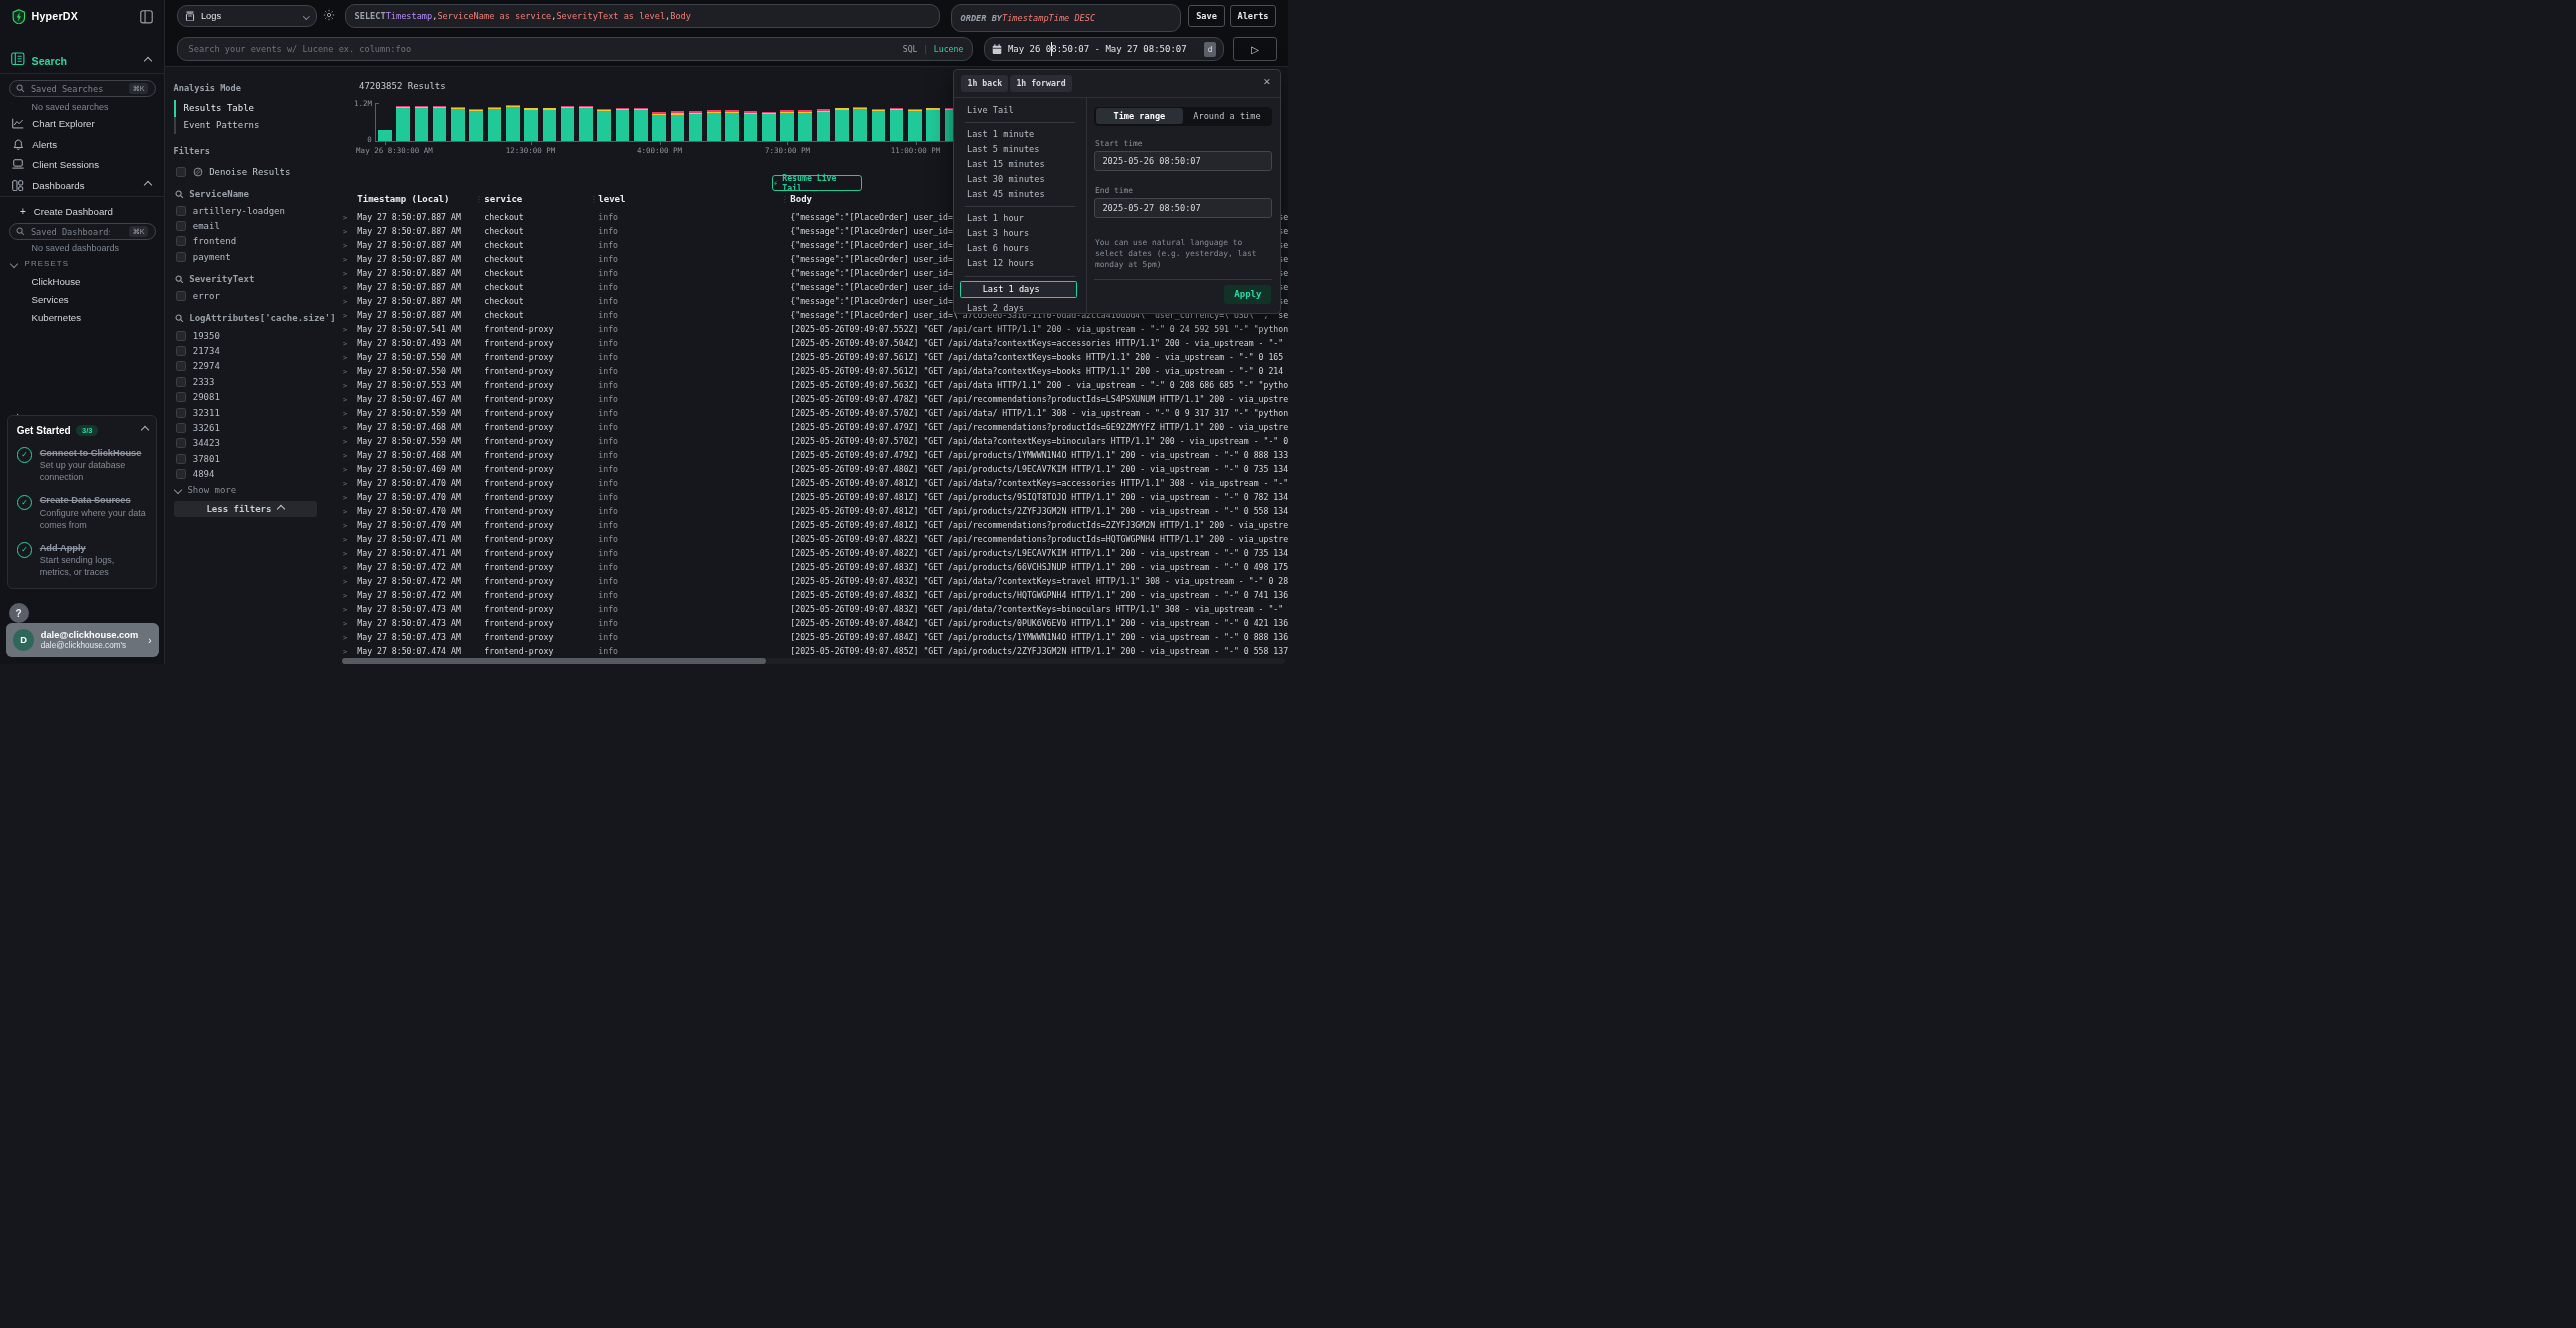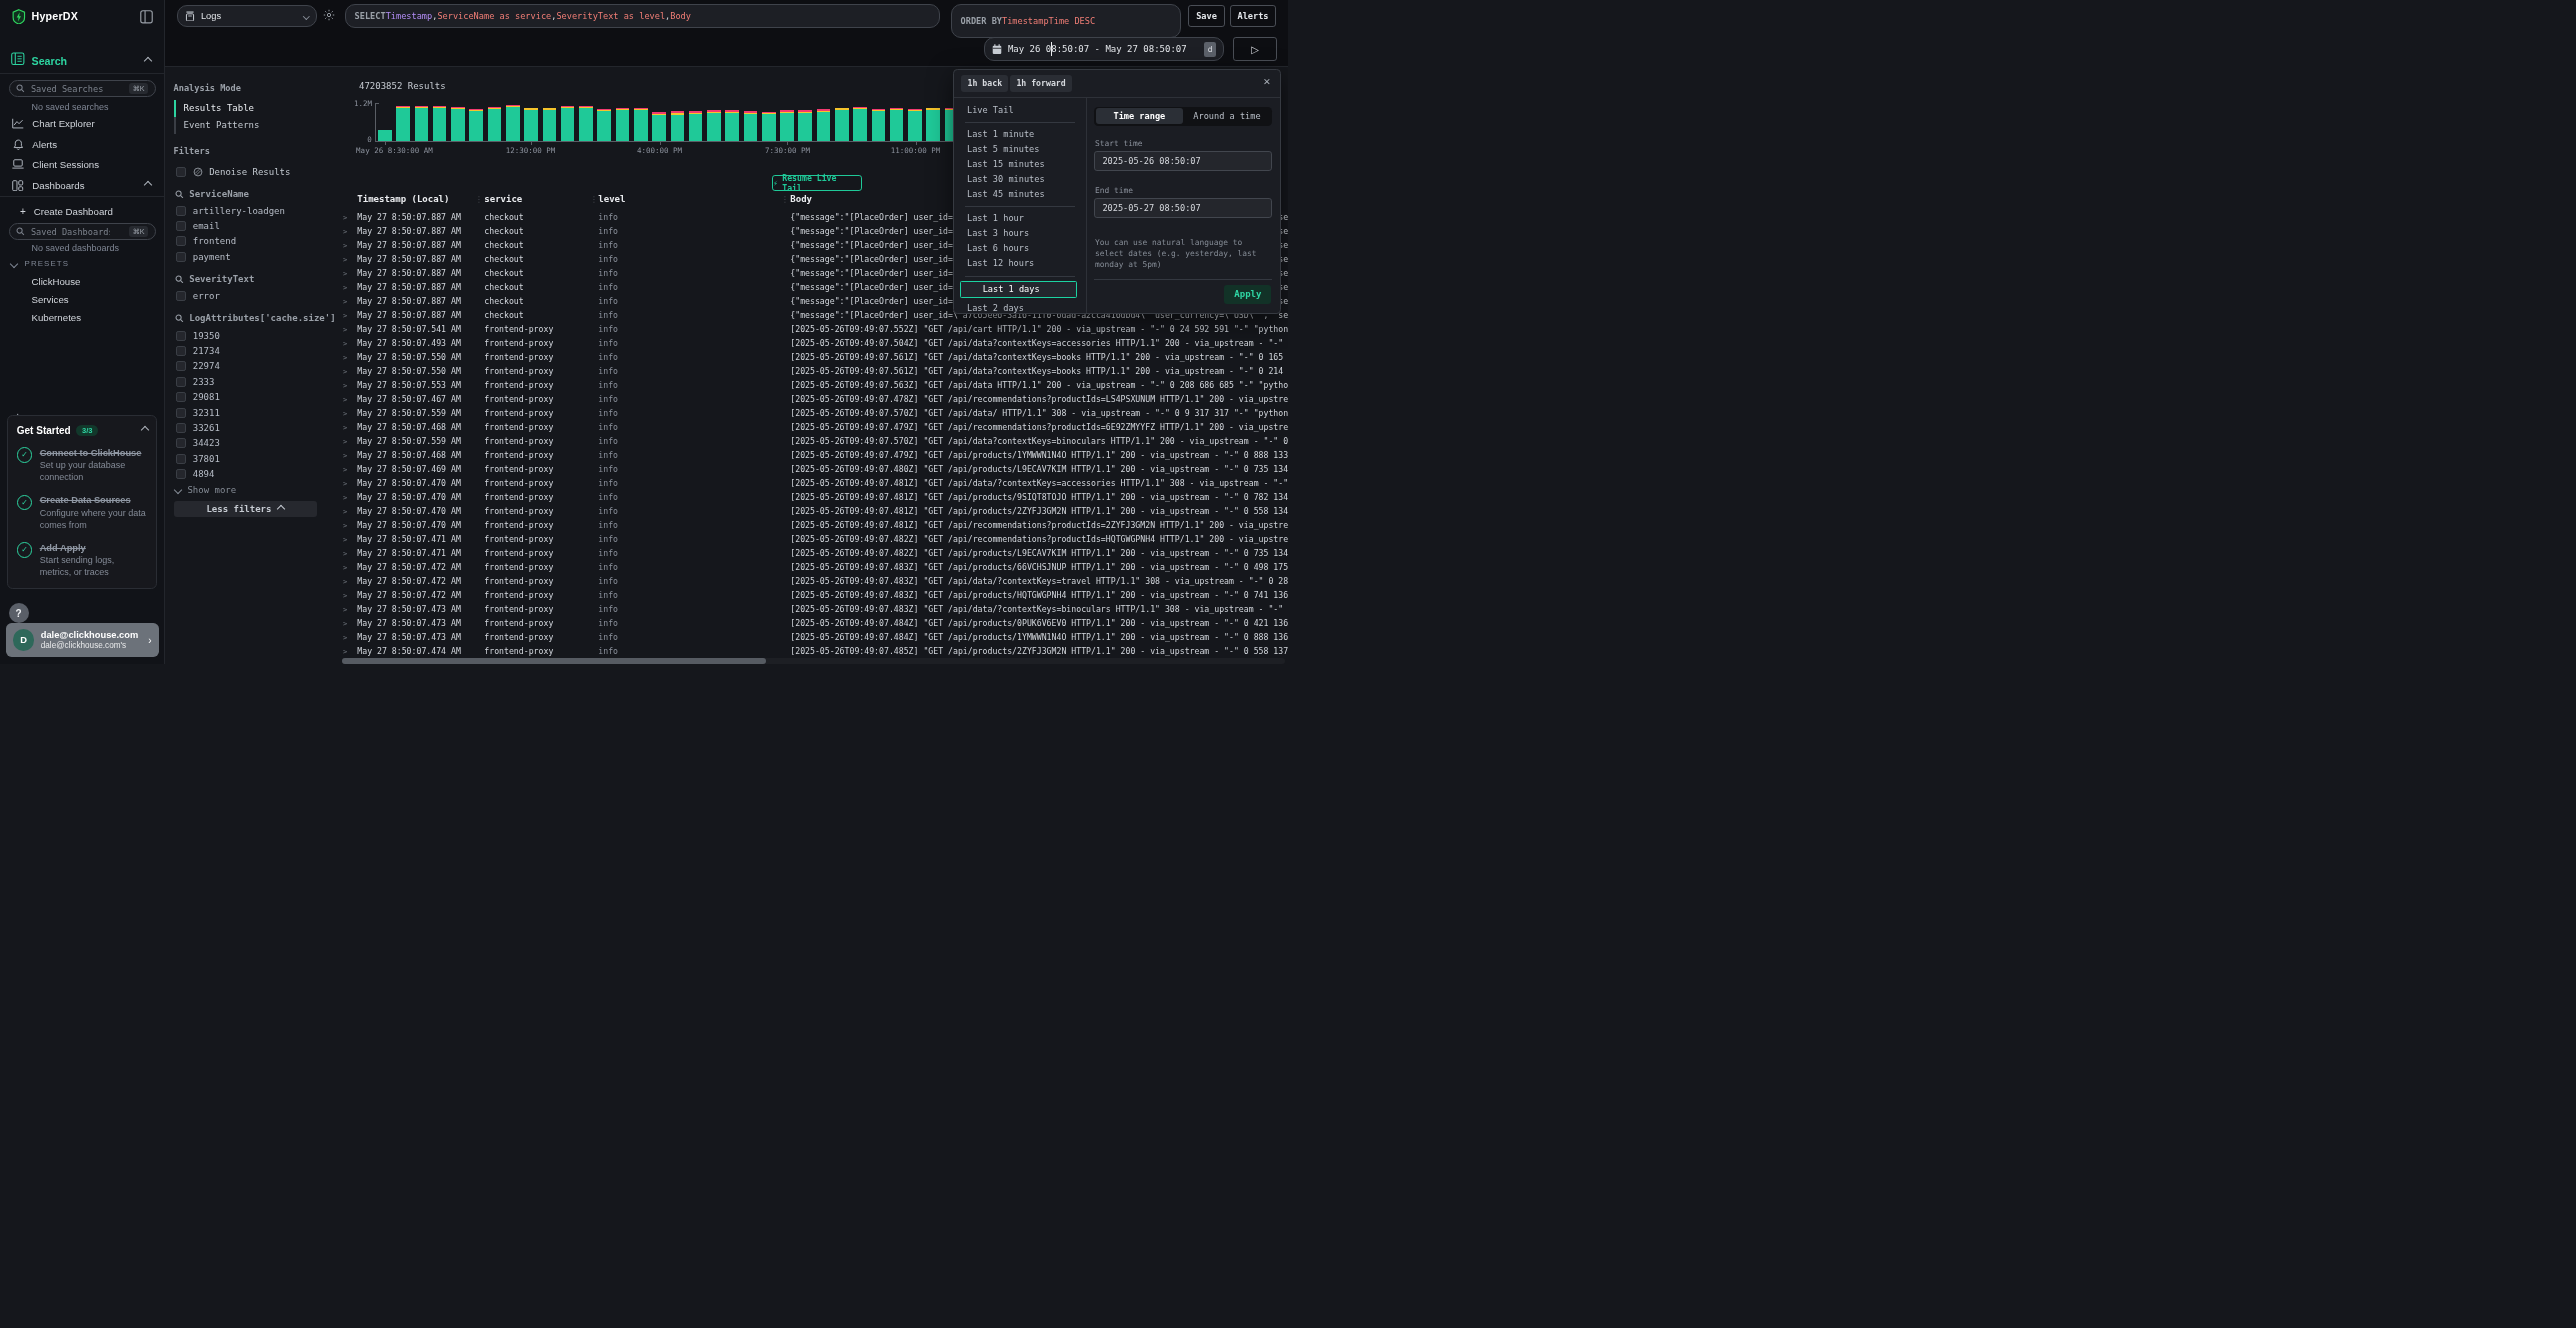--- a/index.html
+++ b/index.html
@@ -9,21 +9,21 @@
   .abs{position:absolute;}
   svg{display:block;}
 
   
   #topbar{position:absolute;left:165px;top:0;right:0;height:66px;background:#0d0e12;border-bottom:0.7px solid #23262c;}
   .tb-box{position:absolute;background:#1d1f25;border:0.7px solid #3f434b;border-radius:10px;box-sizing:border-box;display:flex;align-items:center;}
   #src-select{left:12px;top:5px;width:140px;height:22px;padding:0 7.2px;gap:5.7px;}
   #src-select .lbl{font-size:9.3px;color:#e3e6ea;}
   #gear-top{left:158px;top:9.3px;color:#9aa0a8;}
   #sql-editor{left:180px;top:4.3px;width:595px;height:23.6px;padding:0 8.6px;font-size:8.6px;white-space:nowrap;overflow:hidden;}
-  #orderby-editor{left:786px;top:4.3px;width:230px;height:34px;padding:0 8.6px;font-size:8.6px;white-space:nowrap;}
+  #orderby-editor{left:786px;top:4.3px;width:230px;height:28px;padding:0 8.6px;font-size:8.6px;white-space:nowrap;font-style:italic;}
   .c-kw{color:#9aa0a8;font-weight:bold;}
   .c-purple{color:#b48ef7;}
   .c-red{color:#f17e76;}
   .c-plain{color:#d6d9de;}
   .tb-btn{position:absolute;border:0.7px solid #4a4e56;border-radius:2.9px;box-sizing:border-box;
           display:flex;align-items:center;justify-content:center;font-size:8.6px;font-weight:bold;color:#e3e6ea;cursor:pointer;}
   #btn-save{left:1023px;top:5px;width:37px;height:22px;}
   #btn-alerts{left:1065px;top:5px;width:46px;height:22px;}
 
   
@@ -336,20 +336,28 @@
       <span class="c-red">Body</span>
     </div>
   <div class="tb-box mono" id="orderby-editor">
 
   <span class="c-kw">ORDER BY </span>
       <span class="c-red">TimestampTime DESC</span>
     </div>
   <div class="tb-btn mono" id="btn-save">Save</div>
   <div class="tb-btn mono" id="btn-alerts">Alerts</div>
 
+  <div class="tb-box" id="search-box">
+    <input id="search-input" class="mono" placeholder="Search your events w/ Lucene ex. column:foo" style="">
+    <span id="lang-toggle" class="mono">
+      <span style="color:#9aa0a8;cursor:pointer;">SQL</span>
+      <span style="color:#4a4e56;">|</span>
+      <span style="color:#2dd4a0;cursor:pointer;">Lucene</span>
+    </span>
+  </div>
   <div class="tb-box" id="date-box">
     <svg width="10" height="10.7" viewBox="0 0 14 15">
         <rect x="1" y="2.5" width="12" height="11.5" rx="1.5" fill="#c9ced5"></rect>
         <line x1="4" y1="0.5" x2="4" y2="4" stroke="#c9ced5" stroke-width="1.6"></line>
         <line x1="10" y1="0.5" x2="10" y2="4" stroke="#c9ced5" stroke-width="1.6"></line>
         <line x1="1" y1="6" x2="13" y2="6" stroke="#1d1f25" stroke-width="1.2"></line>
       </svg>
     <span id="date-text" class="mono">May 26 08:50:07 - May 27 08:50:07</span>
     <span id="d-badge" class="mono">d</span>
   </div>

